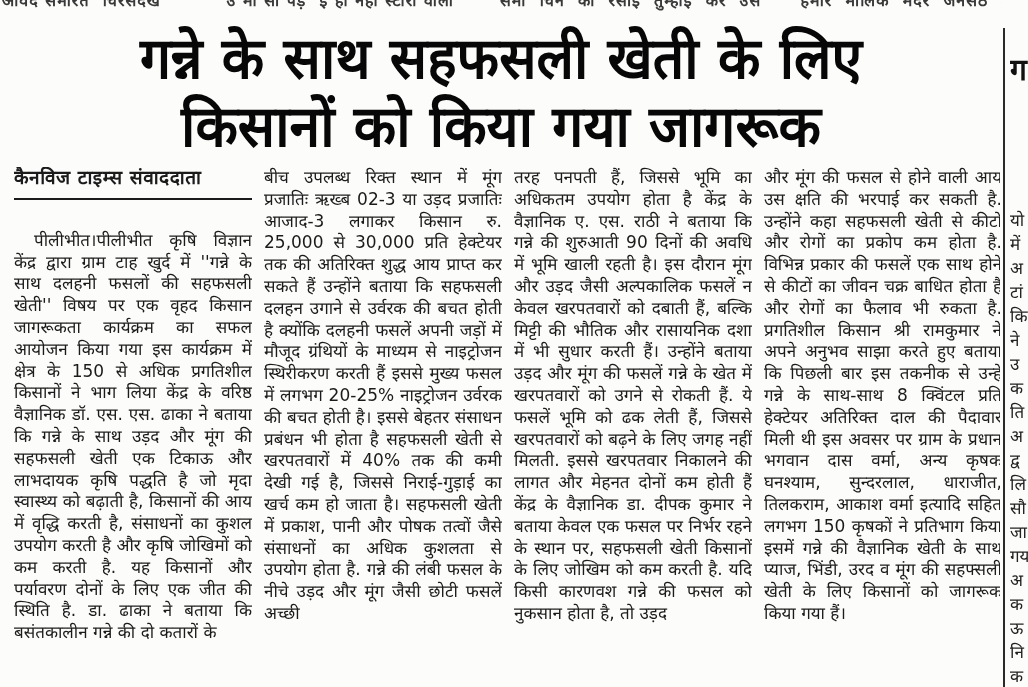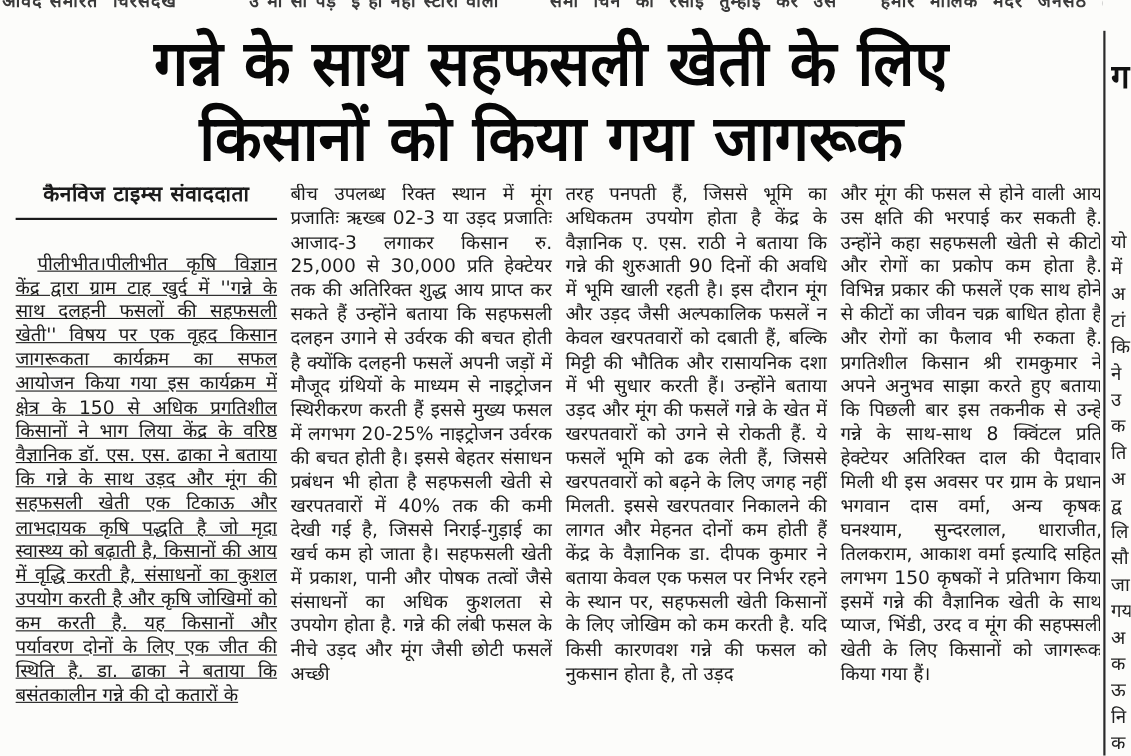--- a/index.html
+++ b/index.html
@@ -46,24 +46,24 @@
     font-size: 17px; line-height: 21.8px;
     text-align: justify;
     color: #1b1b1b;
     overflow: hidden;
   }
   .byline {
     font-size: 19px; font-weight: bold;
     letter-spacing: 0.5px;
     padding-bottom: 9px; margin-bottom: 30px;
     border-bottom: 2px solid #1b1b1b;
-    text-align: center;
+    text-align: left;
     white-space: nowrap;
   }
-  .col-1-par { text-indent: 20px; text-decoration: underline; }
+  .col-1-par { text-indent: 20px; }
   
   .right-rule {
     position: absolute; left: 1003px; top: 28px;
     width: 2px; height: 659px;
     background: #2a2a2a;
   }
   .right-edge {
     position: absolute; left: 1010px; top: 0;
     width: 18px; height: 687px;
     overflow: hidden;

